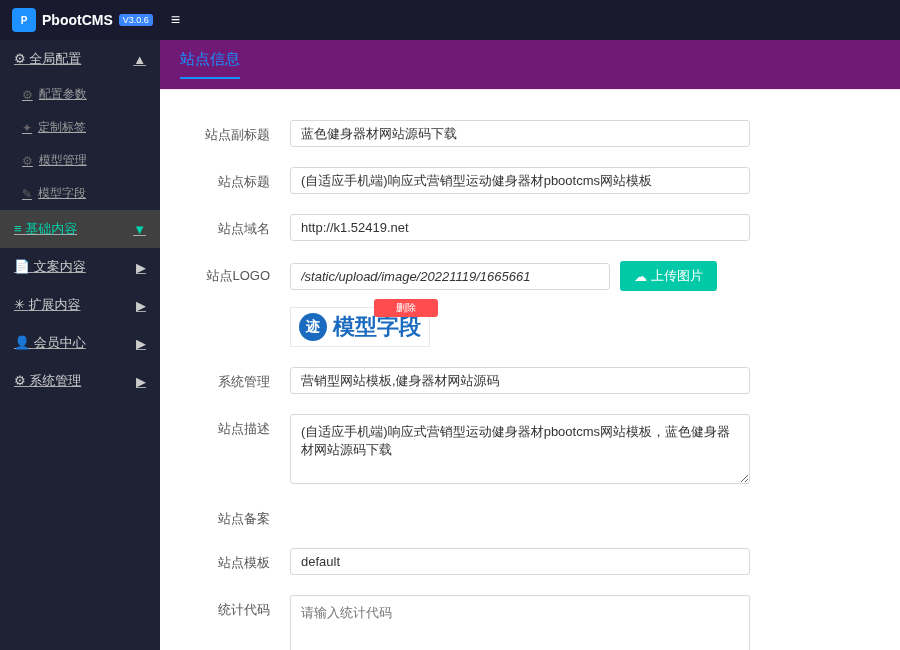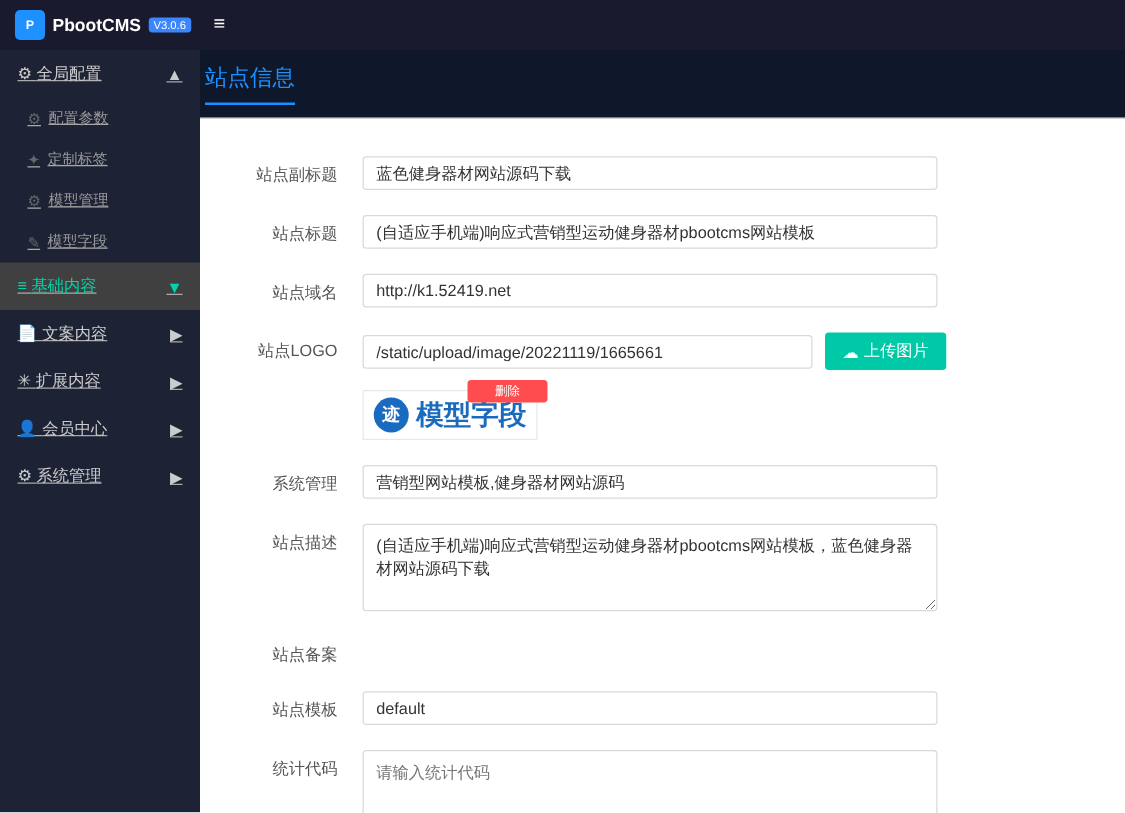--- a/index.html
+++ b/index.html
@@ -104,24 +104,24 @@
 
     
     .main {
       flex: 1;
       overflow-y: auto;
       background: #f4f6f9;
       padding: 0;
     }
 
     .page-header {
-      background: #0f172a;
-      padding: 10px 4px;
+      background: #701a75;
+      padding: 10px 20px;
       border-bottom: 1px solid #e8e8e8;
-      font-size: 18px;
+      font-size: 15px;
       color: #333;
     }
     .page-header span {
       color: #1890ff;
       border-bottom: 2px solid #1890ff;
       padding-bottom: 8px;
       display: inline-block;
     }
 
     .form-container {
@@ -361,21 +361,21 @@
         <div class="form-label">站点域名</div>
         <div class="form-value">
           <input class="form-input" type="text" value="http://k1.52419.net" style="">
         </div>
       </div>
 
       <div class="form-row" style="align-items:flex-start;">
         <div class="form-label" style="padding-top:6px;">站点LOGO</div>
         <div class="form-value" style="flex-direction:column; align-items:flex-start;">
           <div style="display:flex; align-items:center; gap:10px;">
-            <input class="form-input" type="text" style="width: 360px;" value="/static/upload/image/20221119/1665661">
+            <input class="form-input" type="text" style="width: 320px; font-style: italic;" value="/static/upload/image/20221119/1665661">
             <button class="upload-btn">
               <span>☁</span>
               <span>上传图片</span>
             </button>
           </div>
           <div class="logo-preview-container" style="margin-top:8px; margin-left:0;">
             <div class="logo-preview">
               <div class="logo-text">
                 <div class="logo-icon-circle">迹</div>
                 <span style="margin-left:4px;">模型字段</span>

